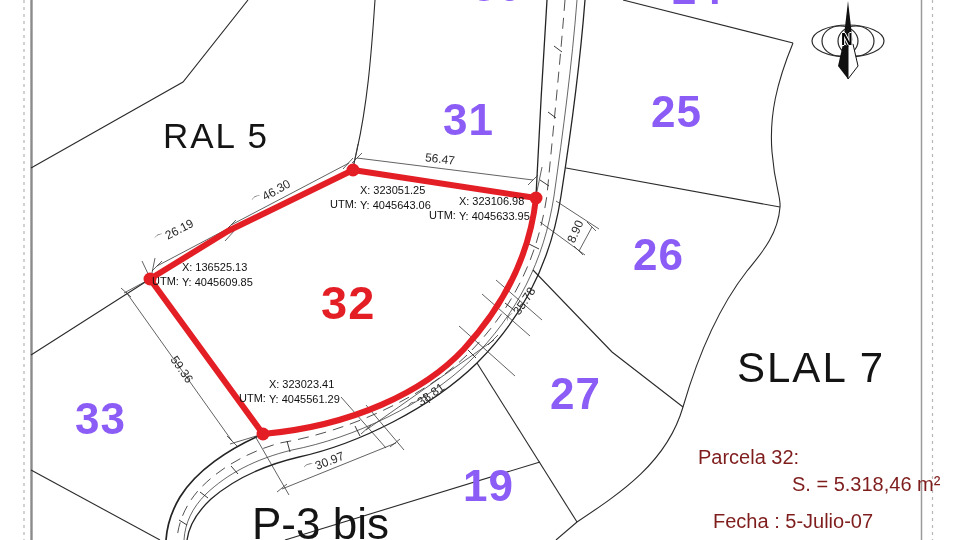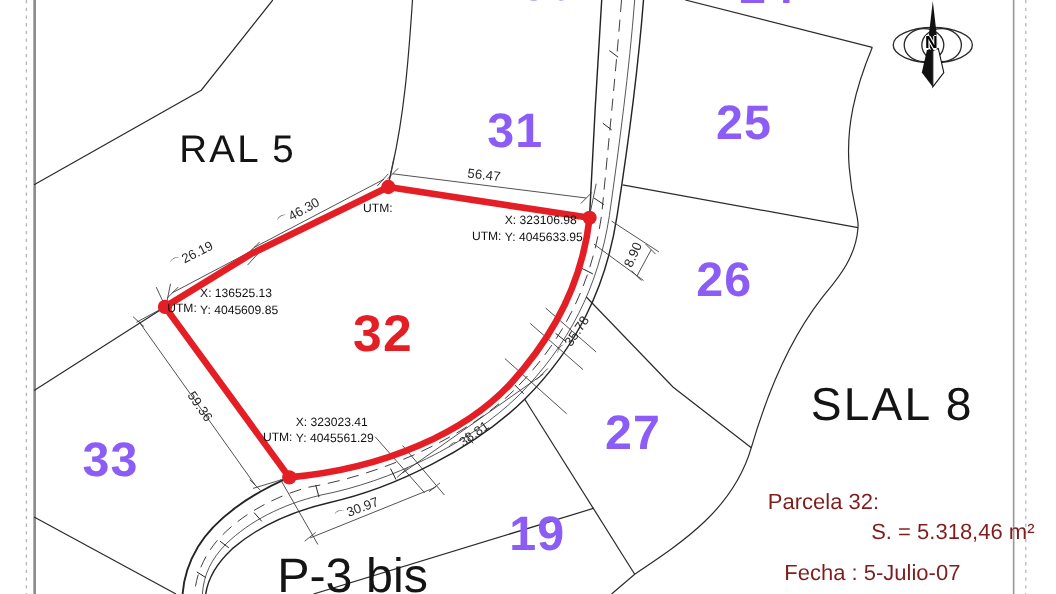--- a/index.html
+++ b/index.html
@@ -94,35 +94,39 @@
       <ellipse cx="848" cy="41" rx="36" ry="16"></ellipse>
       <ellipse cx="840" cy="41" rx="18" ry="15"></ellipse>
       <ellipse cx="856" cy="41" rx="18" ry="15"></ellipse>
       <polygon points="848,1 852.5,40 848,48 843.5,40" fill="#111" stroke="none"></polygon>
       <polygon points="843,44 848,46 848,79 838,66" fill="#111" stroke="none"></polygon>
       <polygon points="848,46 853,44 858,66 848,79" fill="#ffffff" stroke="#111" stroke-width="1"></polygon>
     </g>
   </svg>
 
   <div class="region" style="left:163px;top:118px;font-size:35px;letter-spacing:2px;">RAL 5</div>
-  <div class="region" style="left:737px;top:347px;font-size:42px;letter-spacing:2px;">SLAL 8</div>
+  <div class="region" style="left:737px;top:347px;font-size:42px;letter-spacing:2px;">SLAL 7</div>
   <div class="region" style="left:252px;top:502px;font-size:44px;">P-3 bis</div>
 
   <div class="lbl" style="left:472px;top:-36px;font-size:44px;">30</div>
   <div class="lbl" style="left:672px;top:-33px;font-size:44px;">24</div>
   <div class="lbl" style="left:443px;top:98px;font-size:44px;">31</div>
   <div class="lbl" style="left:651px;top:90px;font-size:44px;">25</div>
   <div class="lbl" style="left:633px;top:233px;font-size:44px;">26</div>
   <div class="lbl" style="left:550px;top:372px;font-size:44px;">27</div>
   <div class="lbl" style="left:463px;top:464px;font-size:44px;">19</div>
   <div class="lbl" style="left:75px;top:397px;font-size:44px;text-align:center;">33</div>
   <div class="lbl red" style="left:321px;top:279px;font-size:47px;">32</div>
 
   <div class="utm" style="left:330px;top:183px;">
     <span class="pre">UTM:</span>
+    <span class="coords">
+      <span>X: 323051.25</span>
+      <span>Y: 4045643.06</span>
+    </span>
   </div>
   <div class="utm" style="left:429px;top:194px;">
     <span class="pre">UTM:</span>
     <span class="coords">
       <span>X: 323106.98</span>
       <span>Y: 4045633.95</span>
     </span>
   </div>
   <div class="utm" style="left:152px;top:260px;">
     <span class="pre">UTM:</span>

